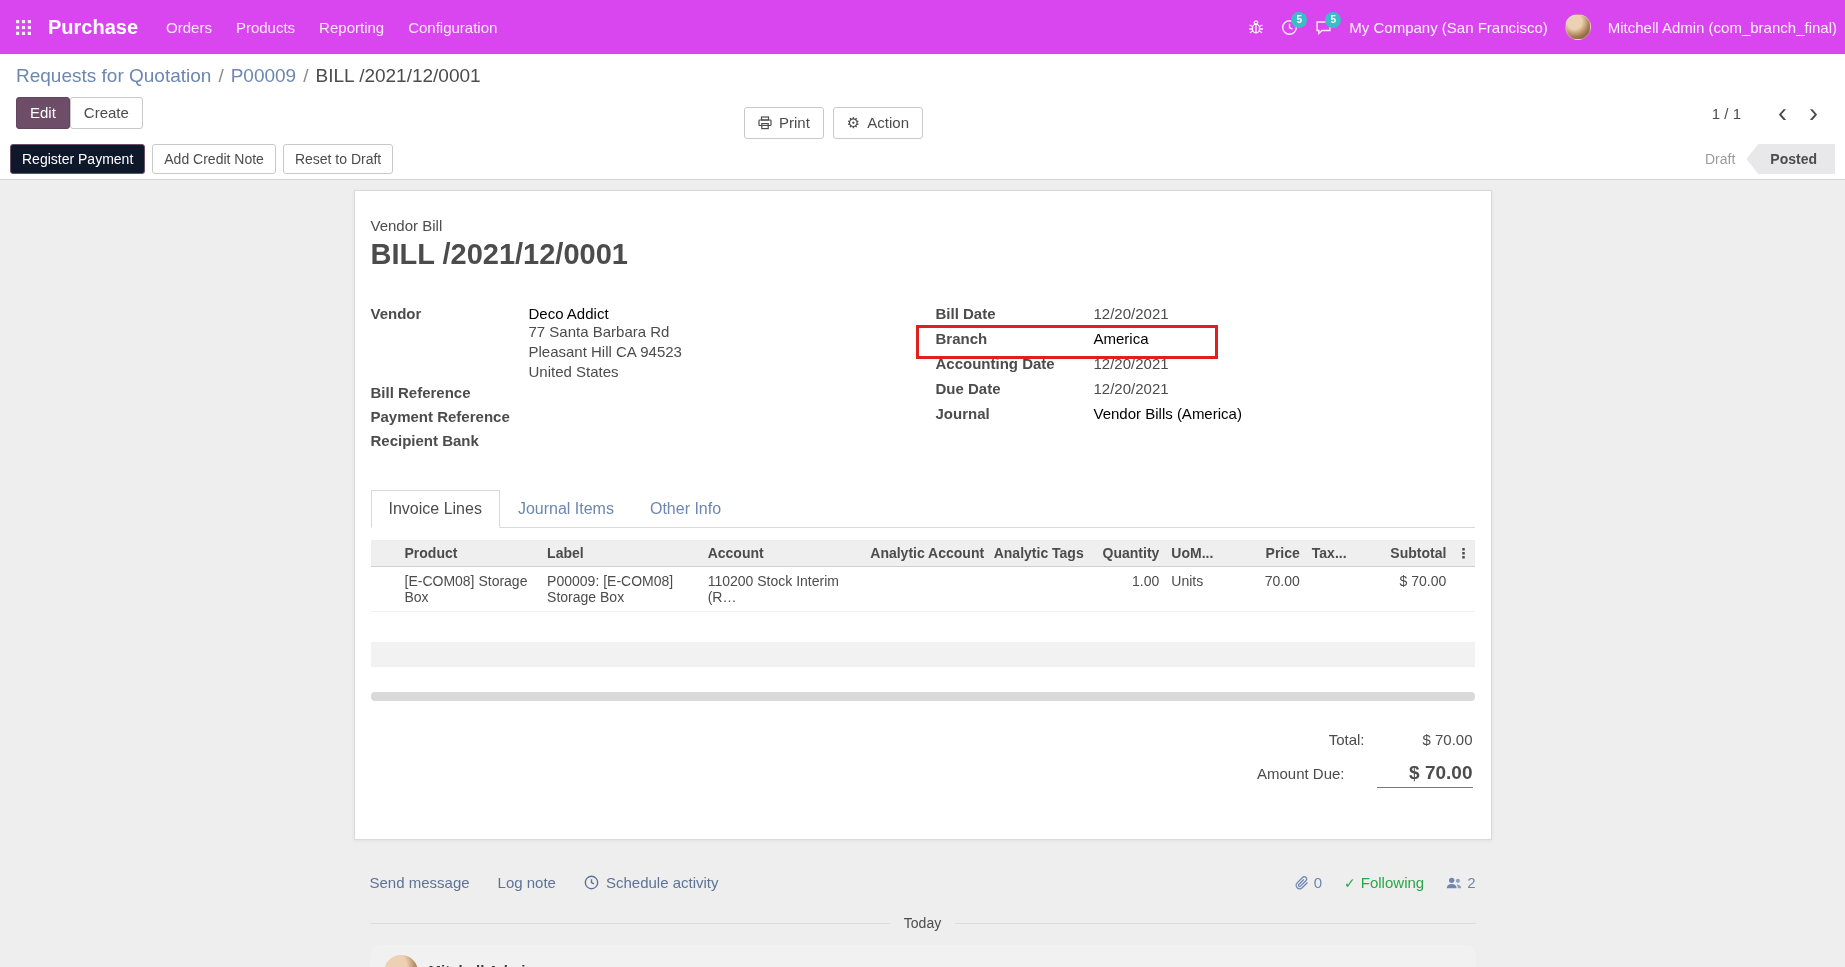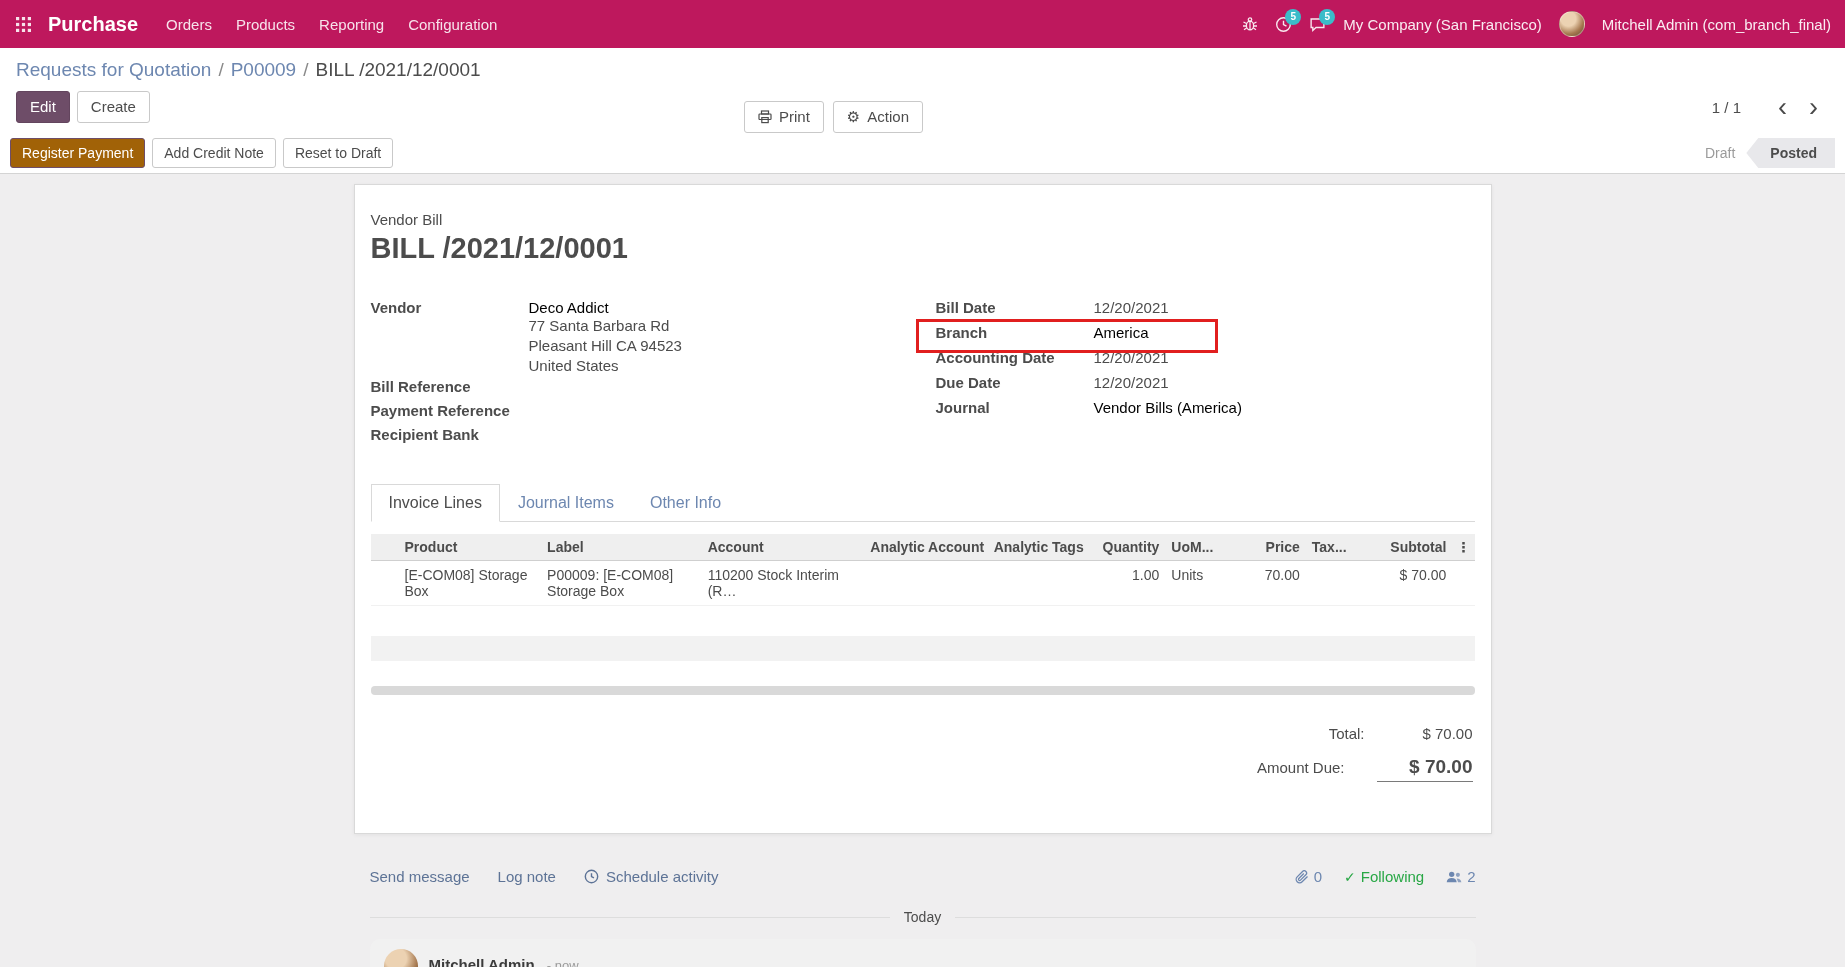--- a/index.html
+++ b/index.html
@@ -4,45 +4,45 @@
 <style>
   * { box-sizing: border-box; }
   html,body { margin:0; padding:0; }
   body {
     width:1845px; height:967px; overflow:hidden;
     font-family:"Liberation Sans","DejaVu Sans",sans-serif;
     background:#efeeef; color:#4c4c4c; font-size:15px;
   }
 
   
-  .topbar { height:48px; background:#be185d; display:flex; align-items:center; justify-content:space-between; padding-right:14px; }
+  .topbar { height:54px; background:#d946ef; display:flex; align-items:center; justify-content:space-between; padding-right:8px; }
   .nav-left { display:flex; align-items:center; height:100%; }
   .apps-btn { width:46px; height:100%; display:flex; align-items:center; justify-content:center; background:transparent; border:none; cursor:pointer; }
   .brand { color:#fff; font-size:20px; font-weight:700; margin:0 28px 0 2px; }
   .nav-menu { color:rgba(255,255,255,.88); font-size:15px; margin-right:24px; cursor:pointer; }
   .nav-right { display:flex; align-items:center; gap:17px; color:rgba(255,255,255,.92); font-size:15px; }
   .icon-btn { position:relative; background:none; border:none; padding:0; display:flex; align-items:center; cursor:pointer; }
   .badge { position:absolute; top:-7px; right:-9px; background:#3bbcc9; color:#fff; font-size:10px; font-weight:700; min-width:16px; height:16px; border-radius:9px; display:flex; align-items:center; justify-content:center; padding:0 3px; }
   .avatar { width:26px; height:26px; border-radius:50%; flex-shrink:0;
     background:radial-gradient(circle at 35% 28%, #ecd2b2 0 32%, #a5784f 65%, #5f4430 100%); border:1px solid rgba(255,255,255,.35); }
   .nav-text { cursor:pointer; }
 
   
   .control-panel { background:#fff; }
   .breadcrumb-row { padding:11px 16px 3px; font-size:19px; }
   .crumb-link { color:#6d87b0; cursor:pointer; }
   .crumb-sep { color:#8a8a8a; margin:0 7px; }
   .crumb-current { color:#4c4c4c; }
   .cp-row2 { display:flex; align-items:center; padding:7px 16px 10px; position:relative; }
-  .left-group { display:flex; gap:7px; }
+  .left-group { display:flex; }
   .center-group { position:absolute; left:744px; display:flex; gap:9px; }
   .right-group { margin-left:auto; display:flex; align-items:center; }
   .btn { font-family:inherit; font-size:15px; padding:5px 13px; border-radius:3px; border:1px solid #c9c9c9; background:#fff; color:#4c4c4c; cursor:pointer; line-height:20px; }
   .btn-primary { background:#6e4d68; border-color:#63455e; color:#fff; }
-  .btn-primary2 { background:#a16207; border-color:#6e4d68; color:#fff; }
+  .btn-primary2 { background:#0f172a; border-color:#6e4d68; color:#fff; }
   .btn-ico { display:flex; align-items:center; gap:7px;margin-top:20px; }
   .pager-text { font-size:15px; margin-right:26px; }
   .pager-chev { font-size:27px; line-height:18px; color:#4a4a4a; background:none; border:none; cursor:pointer; padding:0 11px; font-family:inherit; }
 
   
   .statusbar { display:flex; align-items:center; justify-content:space-between; background:#fff; border-bottom:1px solid #d4d4d4; padding:5px 10px; }
   .status-left { display:flex; gap:7px; }
   .btn-sm { font-size:14px; padding:4px 11px; }
   .status-right { display:flex; align-items:center; font-size:14px; }
   .state { padding:6px 15px; color:#9b9b9b; cursor:pointer; }

